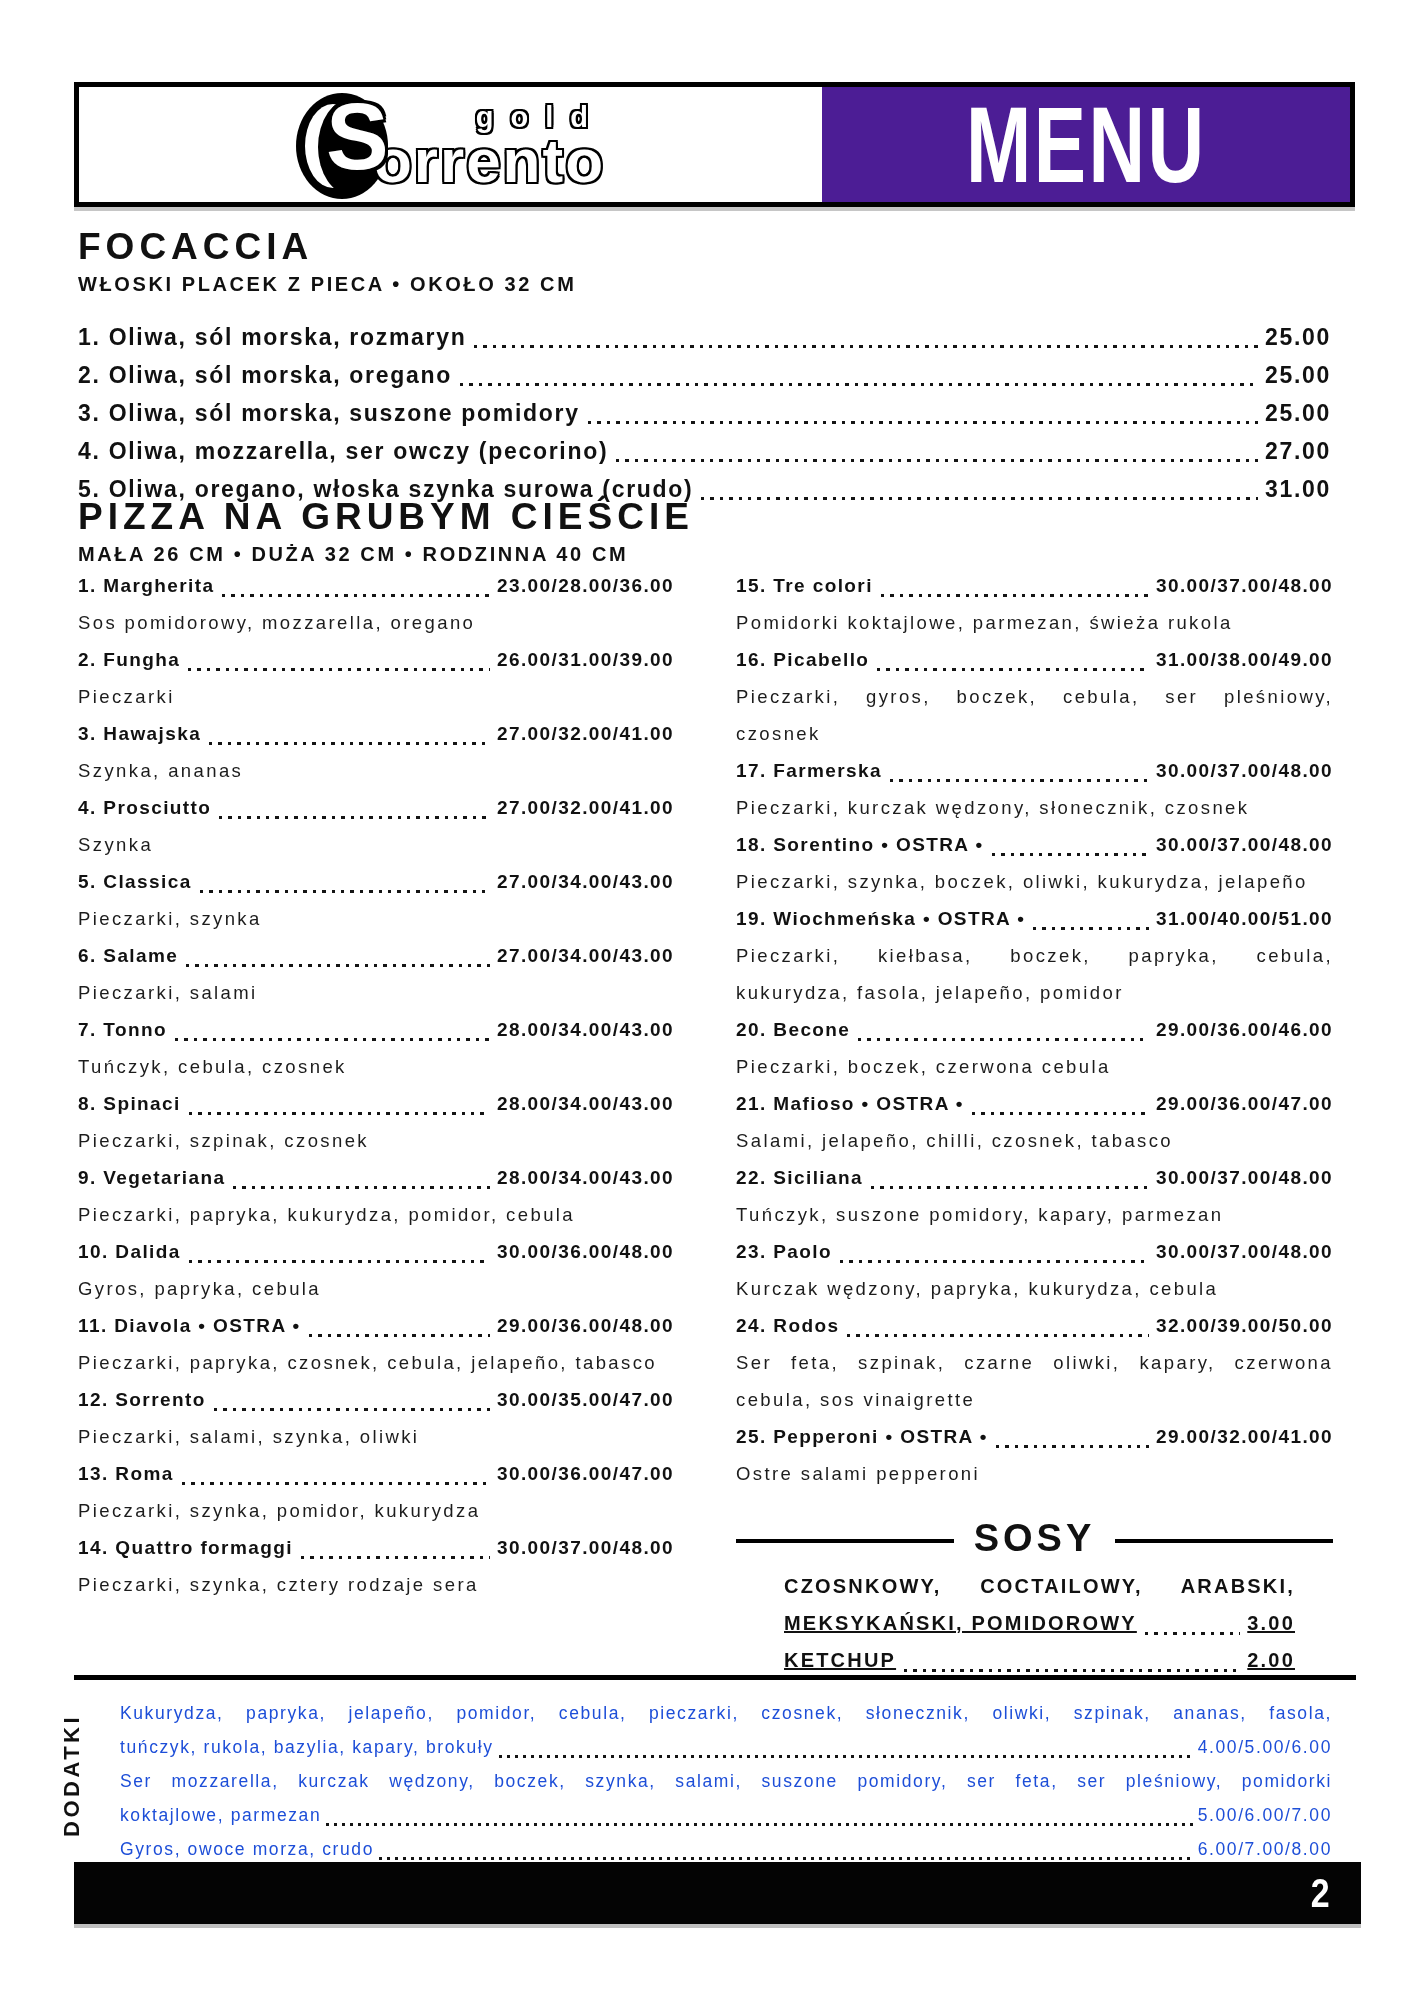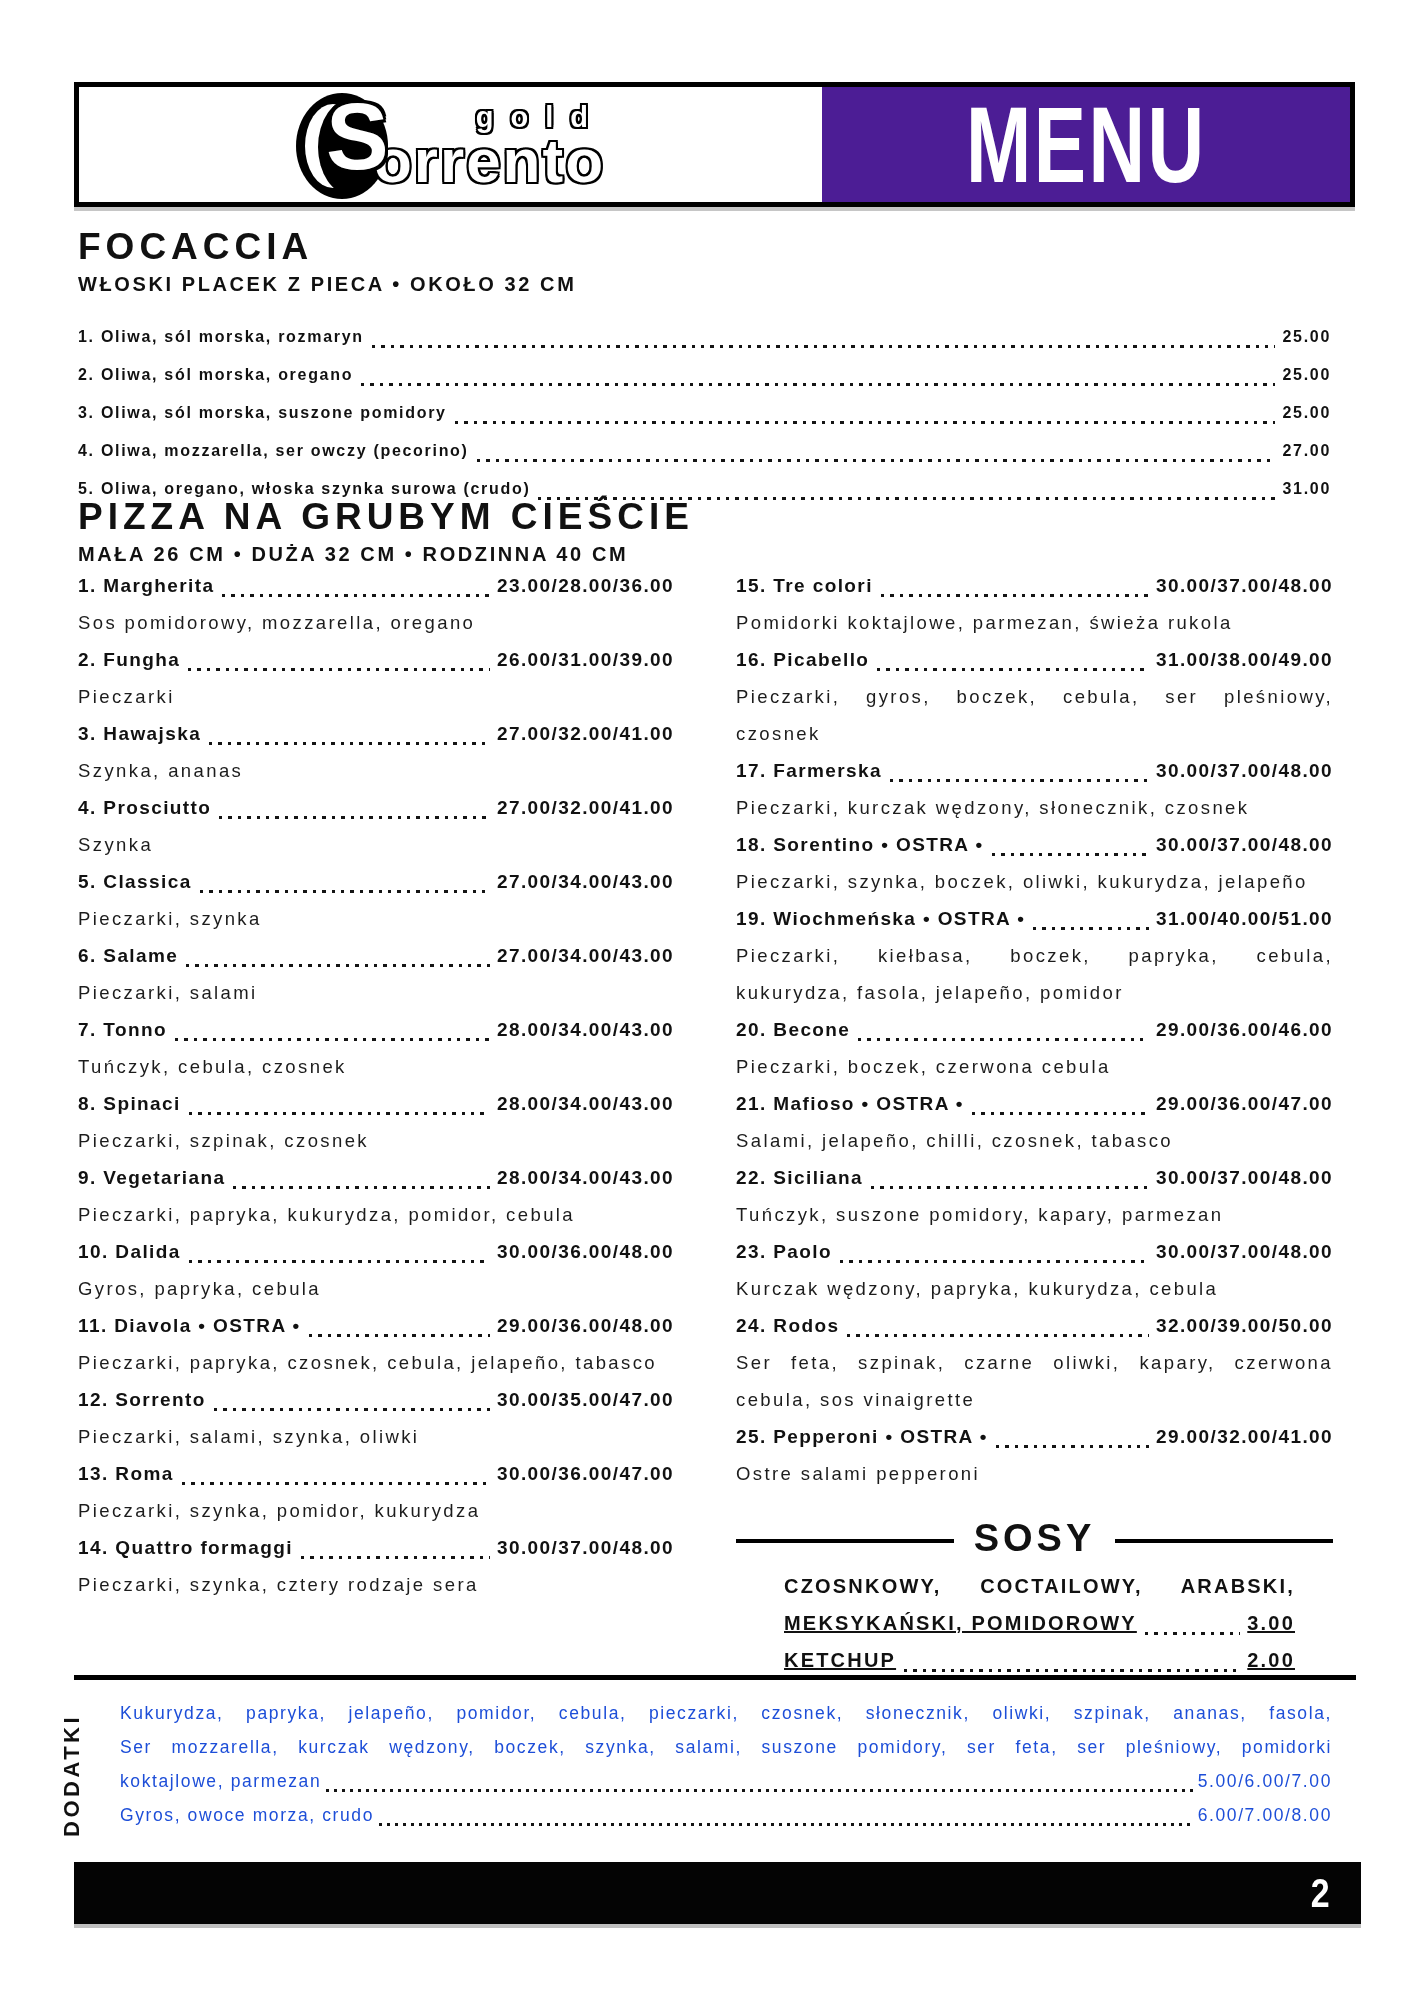--- a/index.html
+++ b/index.html
@@ -39,21 +39,21 @@
   .logo-gold { font-size:29px; font-weight:700; letter-spacing:17px; line-height:30px; margin-left:52px; }
   .logo-rest { font-size:62px; font-weight:700; letter-spacing:2px; line-height:58px; margin-top:0px; }
 
   
   .section-title { font-size:37px; line-height:42px; font-weight:700; letter-spacing:5px; }
   .section-sub   { font-size:20px; line-height:28px; font-weight:700; letter-spacing:2.6px; margin-top:2px; }
 
   
   .focaccia { position:absolute; left:78px; top:226px; width:1253px; }
   .foc-list { margin-top:20px; }
-  .foc-row  { display:flex; align-items:baseline; line-height:38px; font-size:16px; font-weight:700; letter-spacing:1.7px; }
+  .foc-row  { display:flex; align-items:baseline; line-height:38px; font-size:23px; font-weight:700; letter-spacing:1.7px; }
   .foc-row .nm { white-space:nowrap; }
   .foc-row .pr { white-space:nowrap; }
 
   .dots {
     flex:1; min-width:12px; align-self:flex-end; height:3.4px; margin:0 7px 8px 8px;
     background-image:repeating-linear-gradient(90deg,#141414 0 3.4px,transparent 3.4px 9.4px);
   }
 
   
   .pizza-head { position:absolute; left:78px; top:496px; width:1253px; }
@@ -409,20 +409,25 @@
         <span class="dots"></span>
         <span class="pr">2.00</span>
       </div>
     </div>
   </section>
 
   <section class="dodatki">
     <div class="dod-label">DODATKI</div>
     <div class="dod-body">
       <div class="dod-line1">Kukurydza, papryka, jelapeño, pomidor, cebula, pieczarki, czosnek, słonecznik, oliwki, szpinak, ananas, fasola,</div>
+      <div class="dod-row">
+        <span>tuńczyk, rukola, bazylia, kapary, brokuły</span>
+        <span class="dots"></span>
+        <span class="pr">4.00/5.00/6.00</span>
+      </div>
       <div class="dod-line1">Ser mozzarella, kurczak wędzony, boczek, szynka, salami, suszone pomidory, ser feta, ser pleśniowy, pomidorki</div>
       <div class="dod-row">
         <span>koktajlowe, parmezan</span>
         <span class="dots"></span>
         <span class="pr">5.00/6.00/7.00</span>
       </div>
       <div class="dod-row">
         <span>Gyros, owoce morza, crudo</span>
         <span class="dots"></span>
         <span class="pr">6.00/7.00/8.00</span>

